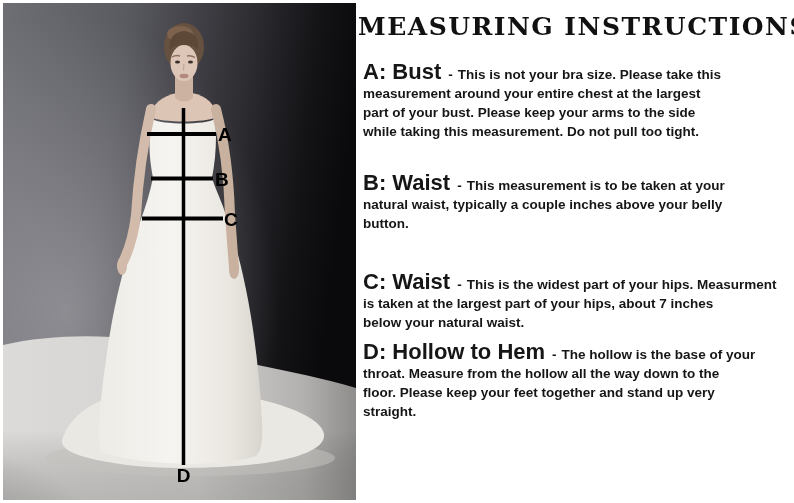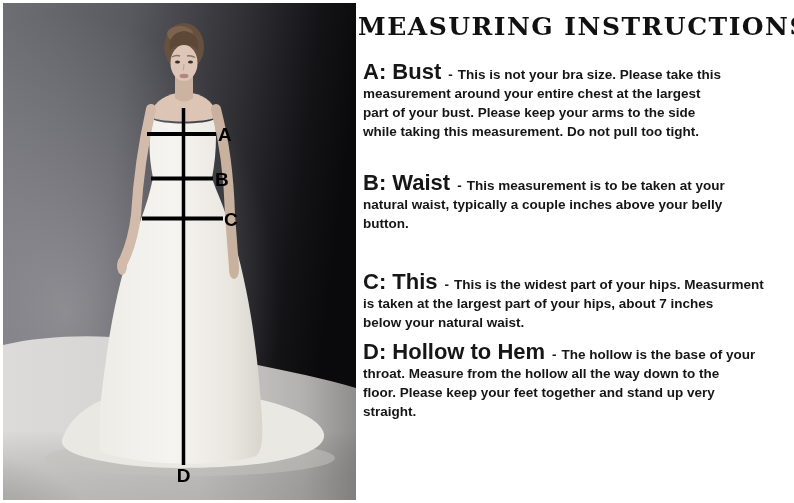--- a/index.html
+++ b/index.html
@@ -116,21 +116,21 @@
     </p>
 
     <p class="section" style="top:62px">
       <span class="sec-label">A: Bust</span><span class="dash">-</span><span class="sec-body">This is not your bra size. Please take this
 measurement around your entire chest at the largest
 part of your bust. Please keep your arms to the side
 while taking this measurement. Do not pull too tight.</span>
     </p>
 
     <p class="section" style="top:272px">
-      <span class="sec-label">C: This</span><span class="dash">-</span><span class="sec-body">This is the widest part of your hips. Measurment
+      <span class="sec-label">C: Waist</span><span class="dash">-</span><span class="sec-body">This is the widest part of your hips. Measurment
 is taken at the largest part of your hips, about 7 inches
 below your natural waist.</span>
     </p>
 
     <p class="section" style="top:342px">
       <span class="sec-label">D: Hollow to Hem</span><span class="dash">-</span><span class="sec-body">The hollow is the base of your
 throat. Measure from the hollow all the way down to the
 floor. Please keep your feet together and stand up very
 straight.</span>
     </p>

